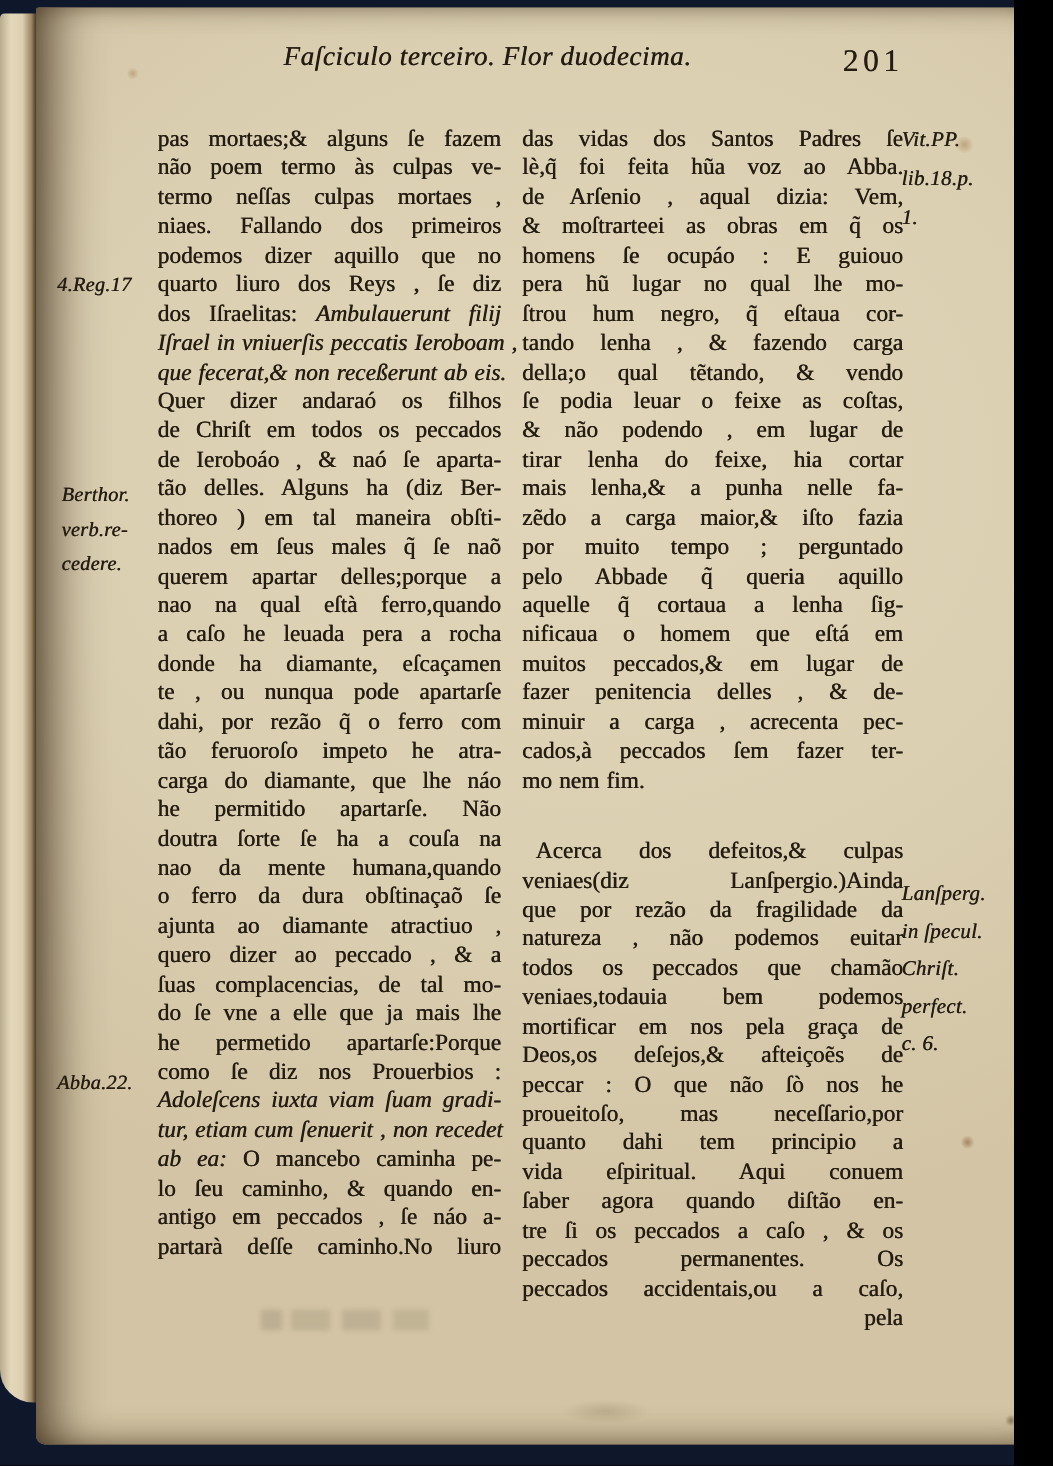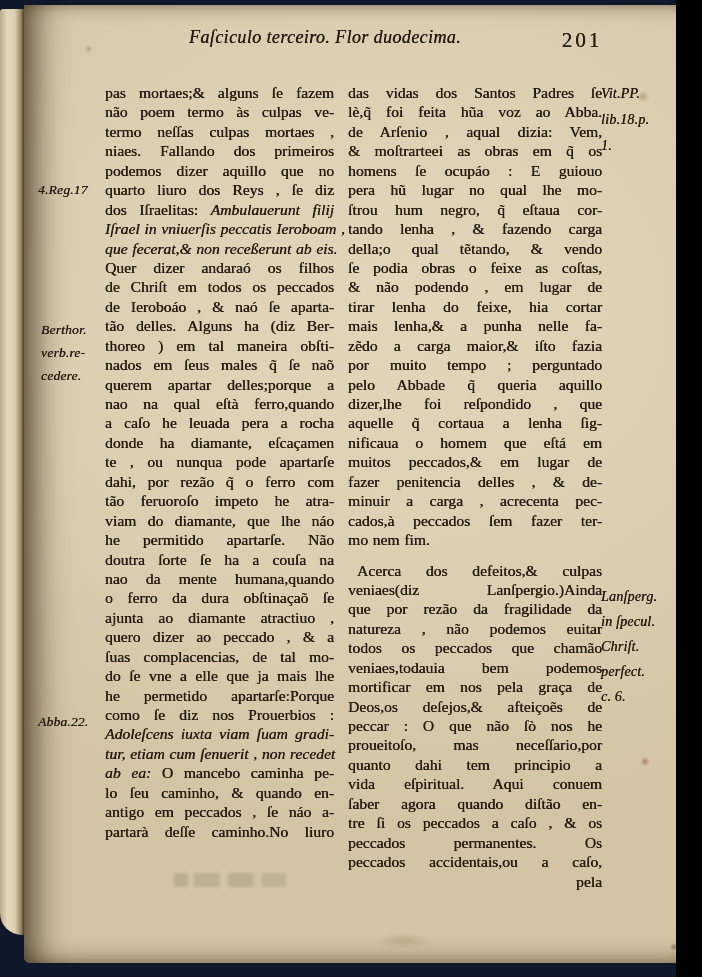--- a/index.html
+++ b/index.html
@@ -38,21 +38,21 @@
   .col{
     position:absolute;font-size:15.6px;line-height:19.45px;
     word-spacing:.05em;text-shadow:.35px 0 0 currentColor;
   }
   .col-left{left:81px;top:78px;width:229px;}
   .col-right{left:324px;top:78px;width:254px;}
   .line{height:19.45px;text-align:justify;text-align-last:justify;white-space:nowrap;}
   .line.l{text-align:left;text-align-last:left;}
   .line.r{text-align:right;text-align-last:right;}
   .line.ind{text-indent:9px;}
-  .line.gap{margin-top:11px;}
+  .line.gap{margin-top:28px;}
   .line em{font-style:italic;}
   .margin-note{
     position:absolute;font-style:italic;font-size:13.5px;line-height:23px;
     text-shadow:.3px 0 0 currentColor;letter-spacing:.2px;
   }
   .note-reg{left:14px;top:175px;width:66px;line-height:20px;}
   .note-berthor{left:17px;top:313px;width:66px;}
   .note-prou{left:14px;top:705px;width:70px;}
   .note-vit{left:577px;top:76px;width:86px;line-height:26px;font-size:14px;}
   .note-lansperg{left:577px;top:579px;width:86px;line-height:25px;font-size:14px;}
@@ -131,21 +131,21 @@
         <div class="line"><span>tão delles. Alguns ha (diz Ber-</span></div>
         <div class="line"><span>thoreo ) em tal maneira obſti-</span></div>
         <div class="line"><span>nados em ſeus males q̃ ſe naõ</span></div>
         <div class="line"><span>querem apartar delles;porque a</span></div>
         <div class="line"><span>nao na qual eſtà ferro,quando</span></div>
         <div class="line"><span>a caſo he leuada pera a rocha</span></div>
         <div class="line"><span>donde ha diamante, eſcaçamen</span></div>
         <div class="line"><span>te , ou nunqua pode apartarſe</span></div>
         <div class="line"><span>dahi, por rezão q̃ o ferro com</span></div>
         <div class="line"><span>tão feruoroſo impeto he atra-</span></div>
-        <div class="line"><span>viam do diamante, que lhe náo</span></div>
+        <div class="line"><span>carga do diamante, que lhe náo</span></div>
         <div class="line"><span>he permitido apartarſe. Não</span></div>
         <div class="line"><span>doutra ſorte ſe ha a couſa na</span></div>
         <div class="line"><span>nao da mente humana,quando</span></div>
         <div class="line"><span>o ferro da dura obſtinaçaõ ſe</span></div>
         <div class="line"><span>ajunta ao diamante atractiuo ,</span></div>
         <div class="line"><span>quero dizer ao peccado , &amp; a</span></div>
         <div class="line"><span>ſuas complacencias, de tal mo-</span></div>
         <div class="line"><span>do ſe vne a elle que ja mais lhe</span></div>
         <div class="line"><span>he permetido apartarſe:Porque</span></div>
         <div class="line"><span>como ſe diz nos Prouerbios :</span></div>
@@ -159,28 +159,27 @@
     <div class="col col-right" id="col-right">
         <div class="line"><span>das vidas dos Santos Padres ſe</span></div>
         <div class="line"><span>lè,q̃ foi feita hũa voz ao Abba.</span></div>
         <div class="line"><span>de Arſenio , aqual dizia: Vem,</span></div>
         <div class="line"><span>&amp; moſtrarteei as obras em q̃ os</span></div>
         <div class="line"><span>homens ſe ocupáo : E guiouo</span></div>
         <div class="line"><span>pera hũ lugar no qual lhe mo-</span></div>
         <div class="line"><span>ſtrou hum negro, q̃ eſtaua cor-</span></div>
         <div class="line"><span>tando lenha , &amp; fazendo carga</span></div>
         <div class="line"><span>della;o qual tẽtando, &amp; vendo</span></div>
-        <div class="line"><span>ſe podia obras o feixe as coſtas,</span></div>
+        <div class="line"><span>ſe podia leuar o feixe as coſtas,</span></div>
         <div class="line"><span>&amp; não podendo , em lugar de</span></div>
         <div class="line"><span>tirar lenha do feixe, hia cortar</span></div>
         <div class="line"><span>mais lenha,&amp; a punha nelle fa-</span></div>
         <div class="line"><span>zẽdo a carga maior,&amp; iſto fazia</span></div>
         <div class="line"><span>por muito tempo ; perguntado</span></div>
         <div class="line"><span>pelo Abbade q̃ queria aquillo</span></div>
-        <div class="line"><span>dizer,lhe foi reſpondido , que</span></div>
         <div class="line"><span>aquelle q̃ cortaua a lenha ſig-</span></div>
         <div class="line"><span>nificaua o homem que eſtá em</span></div>
         <div class="line"><span>muitos peccados,&amp; em lugar de</span></div>
         <div class="line"><span>fazer penitencia delles , &amp; de-</span></div>
         <div class="line"><span>minuir a carga , acrecenta pec-</span></div>
         <div class="line"><span>cados,à peccados ſem fazer ter-</span></div>
         <div class="line l"><span>mo nem fim.</span></div>
         <div class="line ind gap"><span>Acerca dos defeitos,&amp; culpas</span></div>
         <div class="line"><span>veniaes(diz Lanſpergio.)Ainda</span></div>
         <div class="line"><span>que por rezão da fragilidade da</span></div>

